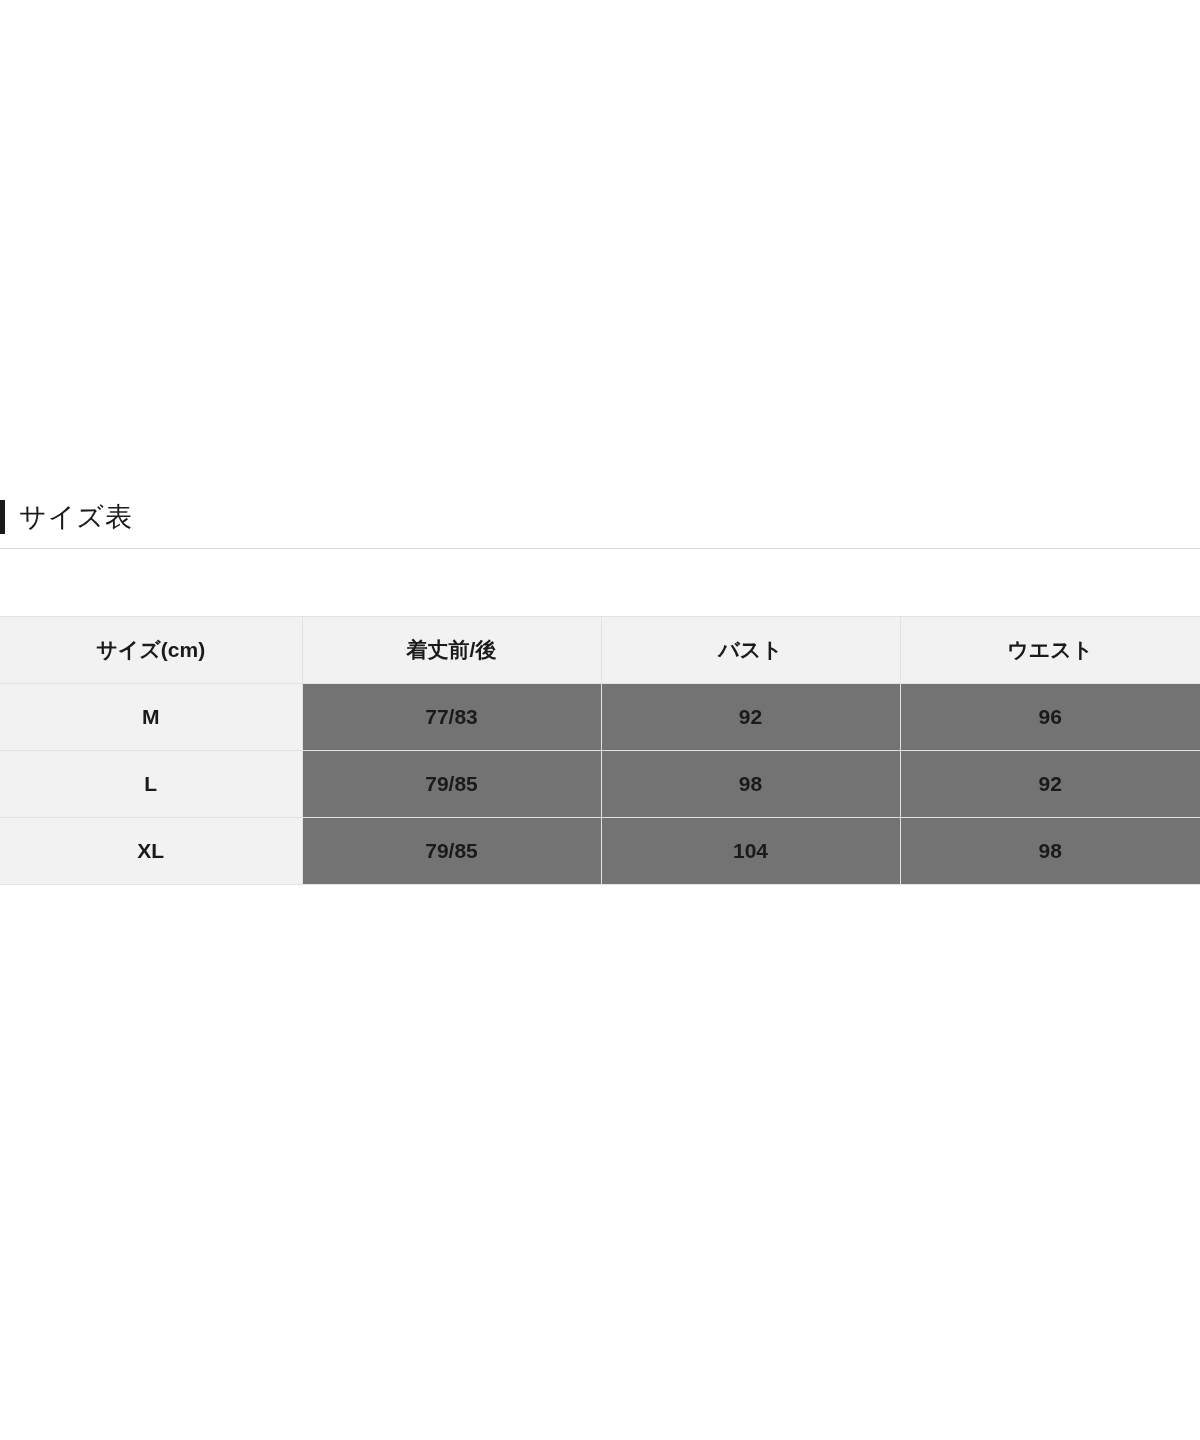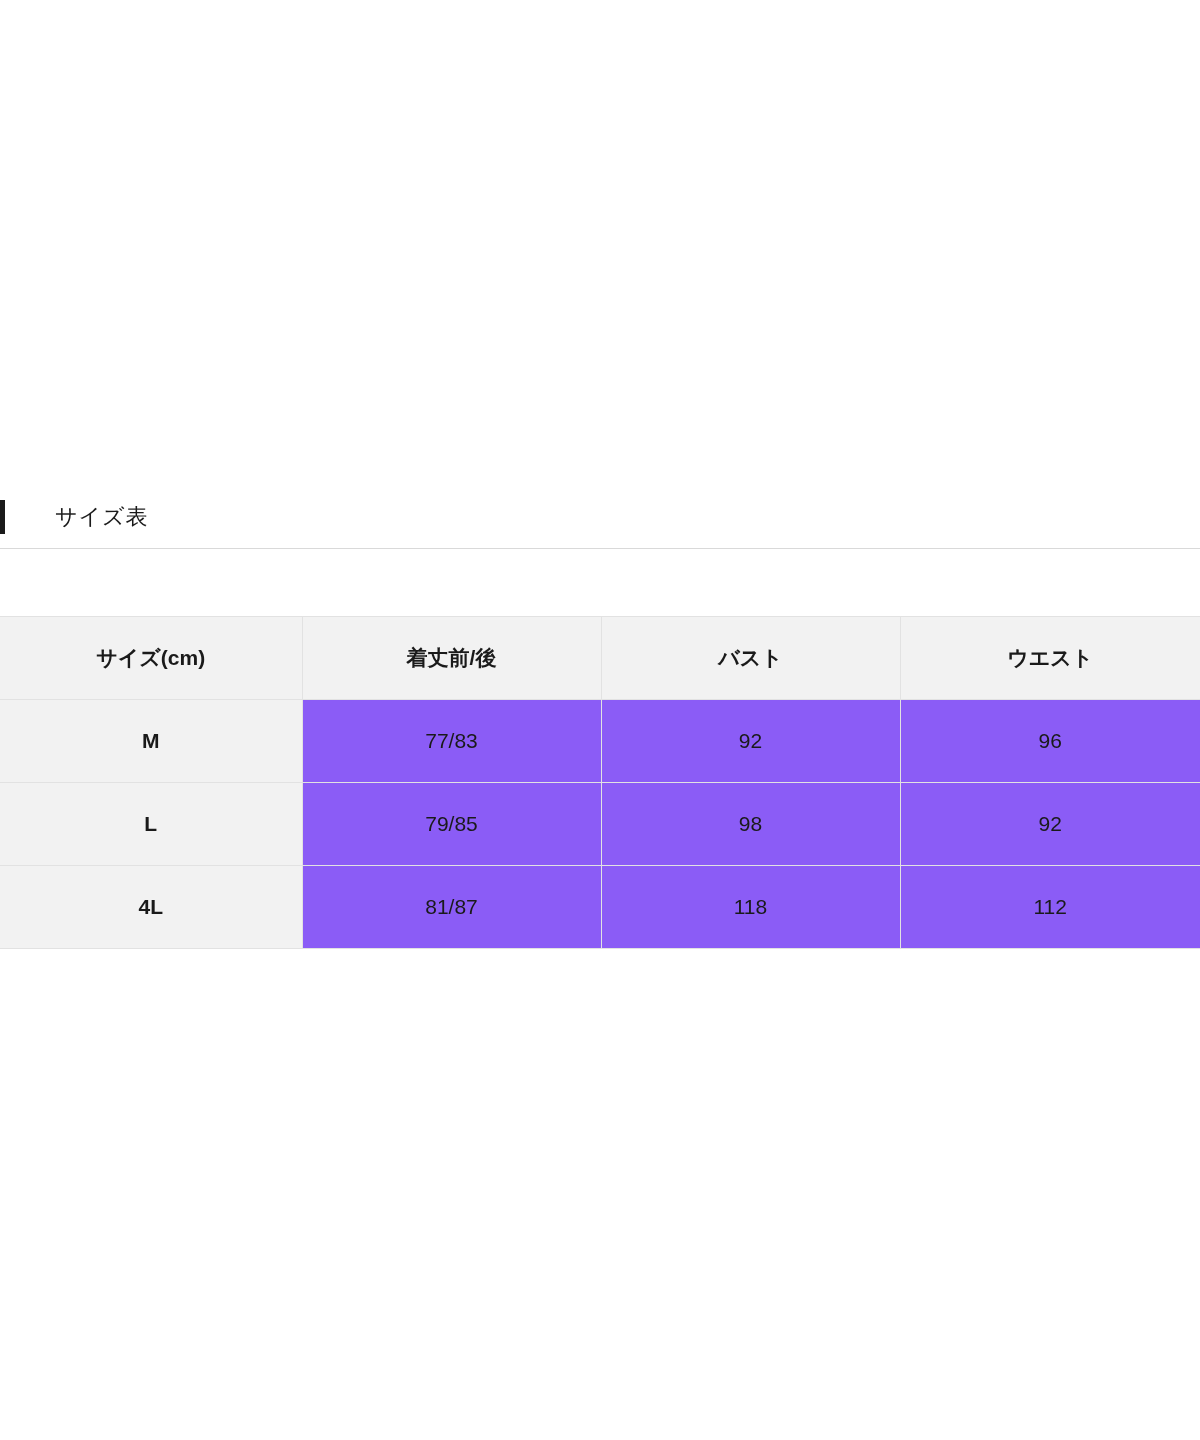--- a/index.html
+++ b/index.html
@@ -33,27 +33,26 @@
     align-items: center;
     box-sizing: border-box;
   }
   .section-heading .accent-bar {
     width: 5px;
     height: 34px;
     background: #1a1a1a;
     flex: 0 0 auto;
   }
   .section-heading .heading-text {
-    font-size: 22px;
+    font-size: 27px;
     font-weight: 400;
     letter-spacing: 1px;
     padding-left: 14px;
     line-height: 1;
     color: #1a1a1a;
-    margin-left: 36px;
   }
   .heading-underline {
     position: absolute;
     left: 0;
     top: 548px;
     width: 1200px;
     height: 1px;
     background: #d9d9d9;
   }
 
@@ -70,34 +69,34 @@
     table-layout: fixed;
   }
   table.size-table th,
   table.size-table td {
     border: 1px solid #e2e2e2;
     height: 58px;
     text-align: center;
     vertical-align: middle;
     font-size: 21px;
     color: #1a1a1a;
-    padding: 12px;
+    padding: 4px;
   }
   table.size-table thead th {
     background: #f2f2f2;
     font-weight: bold;
     font-size: 21px;
   }
   table.size-table tbody td.size-label {
     background: #f2f2f2;
     font-weight: bold;
   }
   table.size-table tbody td.value {
-    background: #8b5cf6;
-    font-weight: 400;
+    background: #737373;
+    font-weight: 700;
   }
   
   table.size-table col.c0 { width: 302px; }
   table.size-table col.c1 { width: 299px; }
   table.size-table col.c2 { width: 299px; }
   table.size-table col.c3 { width: 300px; }
 
   
   table.size-table th:first-child,
   table.size-table td:first-child { border-left: none; }
@@ -138,22 +137,22 @@
           <td class="value">92</td>
           <td class="value">96</td>
         </tr>
         <tr>
           <td class="size-label">L</td>
           <td class="value">79/85</td>
           <td class="value">98</td>
           <td class="value">92</td>
         </tr>
         <tr>
-          <td class="size-label">4L</td>
-          <td class="value">81/87</td>
-          <td class="value">118</td>
-          <td class="value">112</td>
+          <td class="size-label">XL</td>
+          <td class="value">79/85</td>
+          <td class="value">104</td>
+          <td class="value">98</td>
         </tr>
       </tbody>
     </table>
   </div>
 
 </div>
 
 </body></html>

